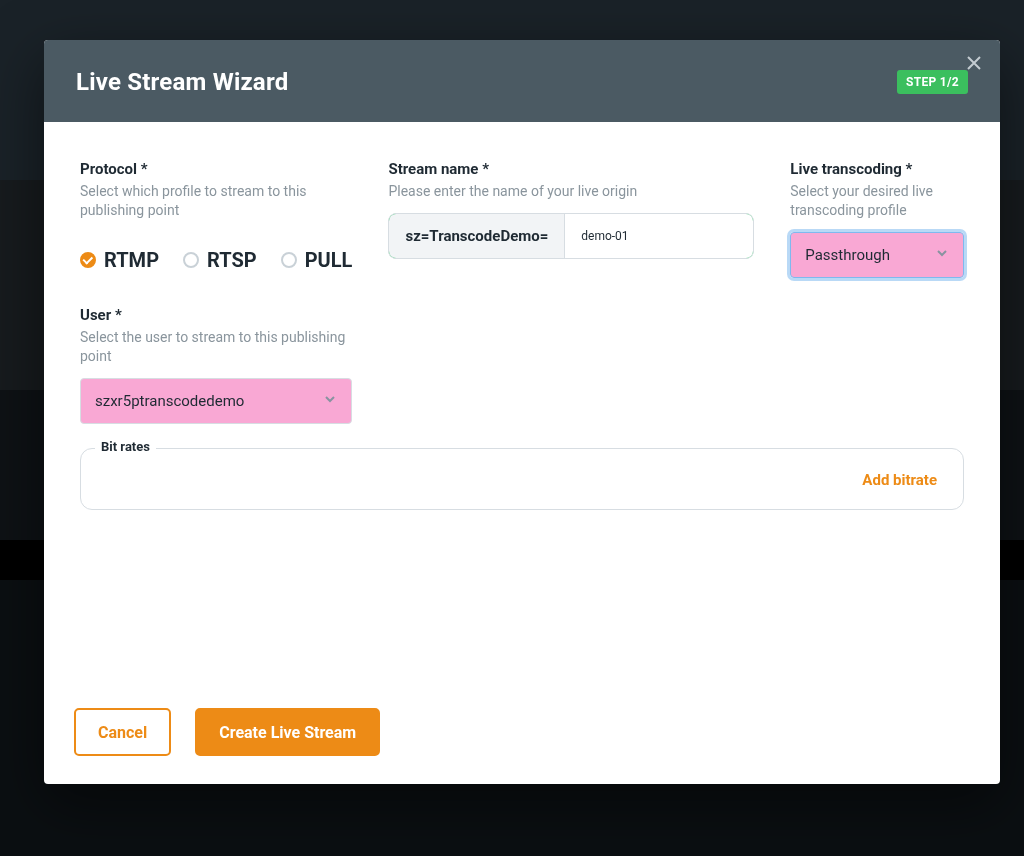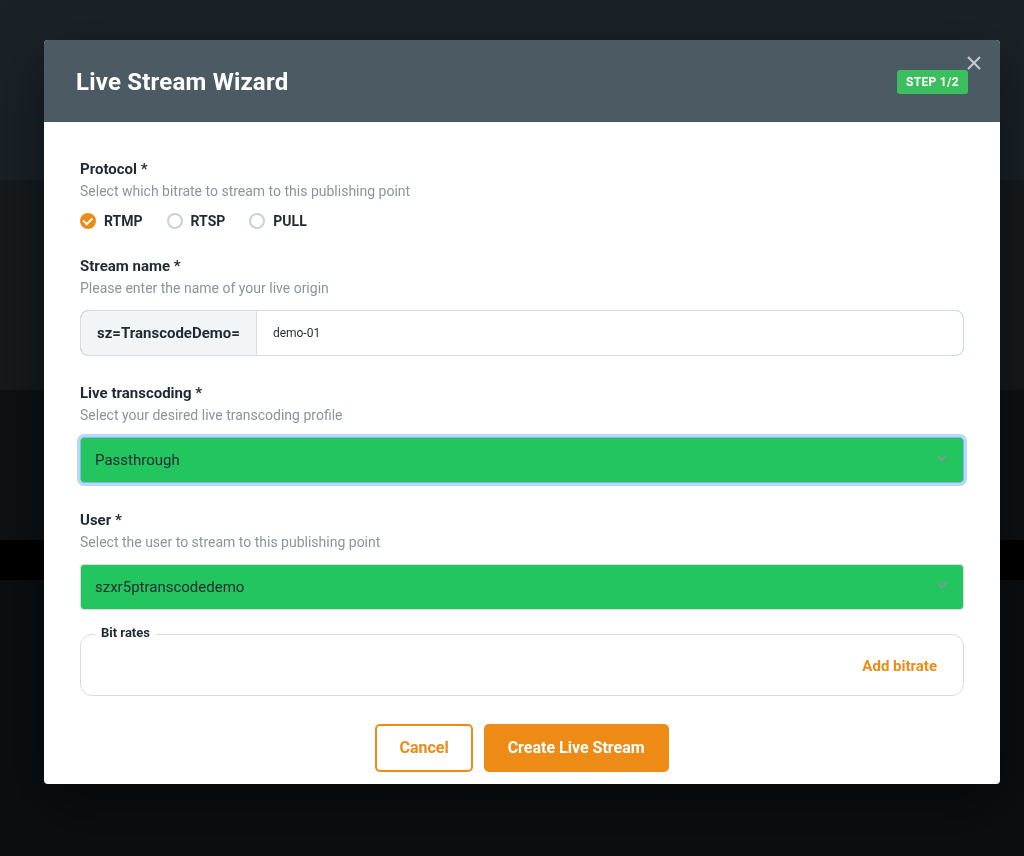--- a/index.html
+++ b/index.html
@@ -43,55 +43,55 @@
     padding:5px 9px;border-radius:3px;letter-spacing:.3px;
   }
   .close-btn{
     position:absolute;top:14px;right:16px;width:20px;height:20px;
     color:#c4ccd1;cursor:pointer;display:flex;align-items:center;justify-content:center;
     background:none;border:none;padding:0;
   }
   .close-btn svg{width:14px;height:14px;}
 
   .modal-body{flex:1;padding:38px 36px 10px 36px;}
-  .grid{display:grid;grid-template-columns:1fr;column-gap:36px;row-gap:28px;}
+  .grid{display:grid;grid-template-columns:1fr 1fr 1fr;column-gap:36px;row-gap:28px;}
   .field-label{font-size:15px;font-weight:700;color:var(--text);margin-bottom:4px;}
   .field-help{font-size:14px;color:var(--muted);margin-bottom:12px;line-height:1.35;}
 
   .radio-row{display:flex;gap:24px;align-items:center;}
-  .radio{display:flex;align-items:center;gap:8px;font-size:14px;font-weight:700;color:var(--text);cursor:pointer;}
+  .radio{display:flex;align-items:center;gap:8px;font-size:20px;font-weight:700;color:var(--text);cursor:pointer;margin-top:16px;}
   .radio .dot{
     width:16px;height:16px;border-radius:50%;border:2px solid #c9d1d7;background:#fff;display:inline-flex;align-items:center;justify-content:center;
   }
   .radio.selected .dot{border-color:var(--orange);background:var(--orange);}
   .radio.selected .dot::after{content:"";width:7px;height:4px;border-left:2px solid #fff;border-bottom:2px solid #fff;transform:rotate(-45deg) translate(0,-1px);}
 
   .select-like{
     border:1px solid var(--border);border-radius:4px;height:46px;padding:0 14px;
     display:flex;align-items:center;justify-content:space-between;font-size:15px;color:var(--text);
-    cursor:pointer;background:#22c55e;
+    cursor:pointer;background:#f9a8d4;
   }
   .select-focused{outline:3px solid rgba(127,185,239,.55);border-color:var(--focus);}
   .chev{color:#8893a0;}
 
   .input-group{display:flex;height:46px;border:1px solid var(--border);border-radius:8px;overflow:hidden;background:#22c55e;}
   .input-prefix{background:#f2f4f6;padding:0 16px;display:flex;align-items:center;font-size:15px;font-weight:700;color:var(--text);border-right:1px solid var(--border);white-space:nowrap;}
   .input-text{flex:1;border:none;padding:0 16px;font-size:12px;color:var(--text);outline:none;}
 
   .bitrates{
     margin-top:24px;border:1px solid var(--border);border-radius:12px;padding:18px 20px 16px 20px;position:relative;
   }
   .bitrates-legend{
     position:absolute;top:-10px;left:14px;background:#fff;padding:0 6px;font-size:13px;font-weight:700;color:var(--text);
   }
   .add-bitrate{display:flex;justify-content:flex-end;}
   .add-bitrate-btn{color:var(--orange);font-weight:700;font-size:15px;background:none;border:none;cursor:pointer;padding:4px 6px;}
 
   .modal-footer{
-    padding:18px 30px 28px 30px;display:flex;justify-content:center;gap:11px;
+    padding:18px 30px 28px 30px;display:flex;justify-content:flex-start;gap:24px;
   }
   .btn{height:48px;padding:0 22px;border-radius:5px;font-size:16px;font-weight:700;cursor:pointer;display:inline-flex;align-items:center;}
   .btn-secondary{background:#fff;border:2px solid var(--orange);color:var(--orange);}
   .btn-primary{background:var(--orange);border:2px solid var(--orange);color:#fff;}
 </style>
 </head>
 <body>
 
 <div class="bg-band bg-top"></div>
 <div class="bg-band bg-mid"></div>
@@ -111,21 +111,21 @@
           </svg>
       </span>
     </button>
   </div>
 
   <div class="modal-body">
     <div class="grid">
 
       <div>
         <div class="field-label">Protocol *</div>
-        <div class="field-help">Select which bitrate to stream to this publishing point</div>
+        <div class="field-help">Select which profile to stream to this publishing point</div>
         <div class="radio-row">
           <label class="radio selected">
             <span class="dot"></span>
             <span>RTMP</span>
           </label>
           <label class="radio">
             <span class="dot"></span>
             <span>RTSP</span>
           </label>
           <label class="radio">

